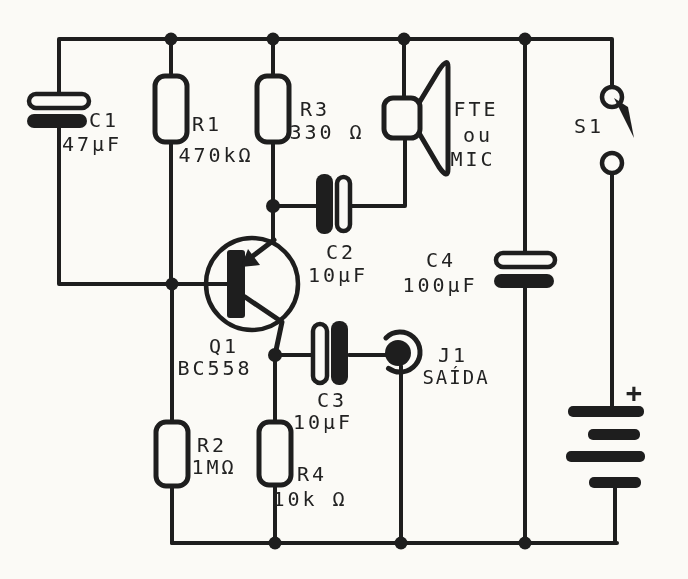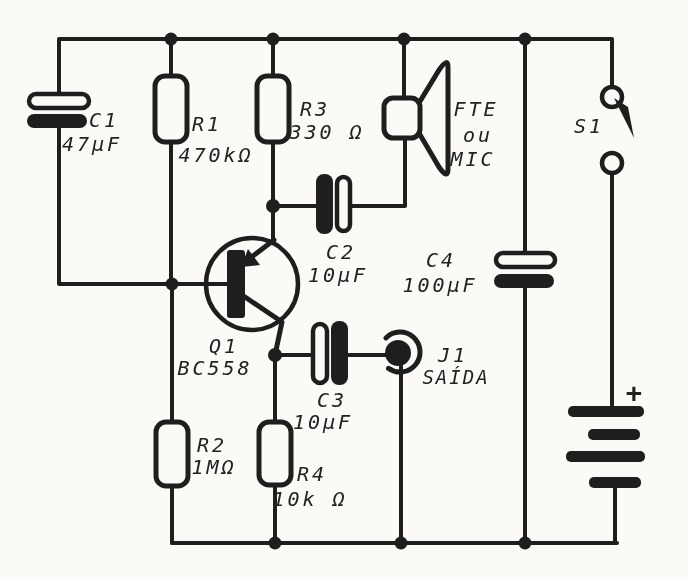--- a/index.html
+++ b/index.html
@@ -1,20 +1,19 @@
 <!DOCTYPE html>
 <html><head>
 <meta charset="utf-8">
 <style>
   html,body{margin:0;padding:0;background:#e8e6e1;}
   #stage{
     position:relative;width:688px;height:579px;background:#fbfaf6;
     font-family:"DejaVu Sans Mono","Liberation Mono",monospace;
     overflow:hidden;
-    font-style:italic;
   }
   svg{position:absolute;left:0;top:0;}
   .wire{stroke:#1e1e1e;stroke-width:4;fill:none;stroke-linecap:round;stroke-linejoin:round;}
   .sym{stroke:#1e1e1e;stroke-width:5;fill:#fbfaf6;stroke-linejoin:round;}
   .sym-thin{stroke:#1e1e1e;stroke-width:4.5;fill:#fbfaf6;}
   .solid{fill:#1e1e1e;stroke:none;}
   .lbl{fill:#222;font-size:20px;letter-spacing:3px;text-anchor:middle;}
   .lbl-sm{fill:#222;font-size:19px;letter-spacing:2px;text-anchor:middle;}
   .lbl-plus{fill:#222;font-size:27px;letter-spacing:0;text-anchor:middle;font-weight:bold;}
 </style>

